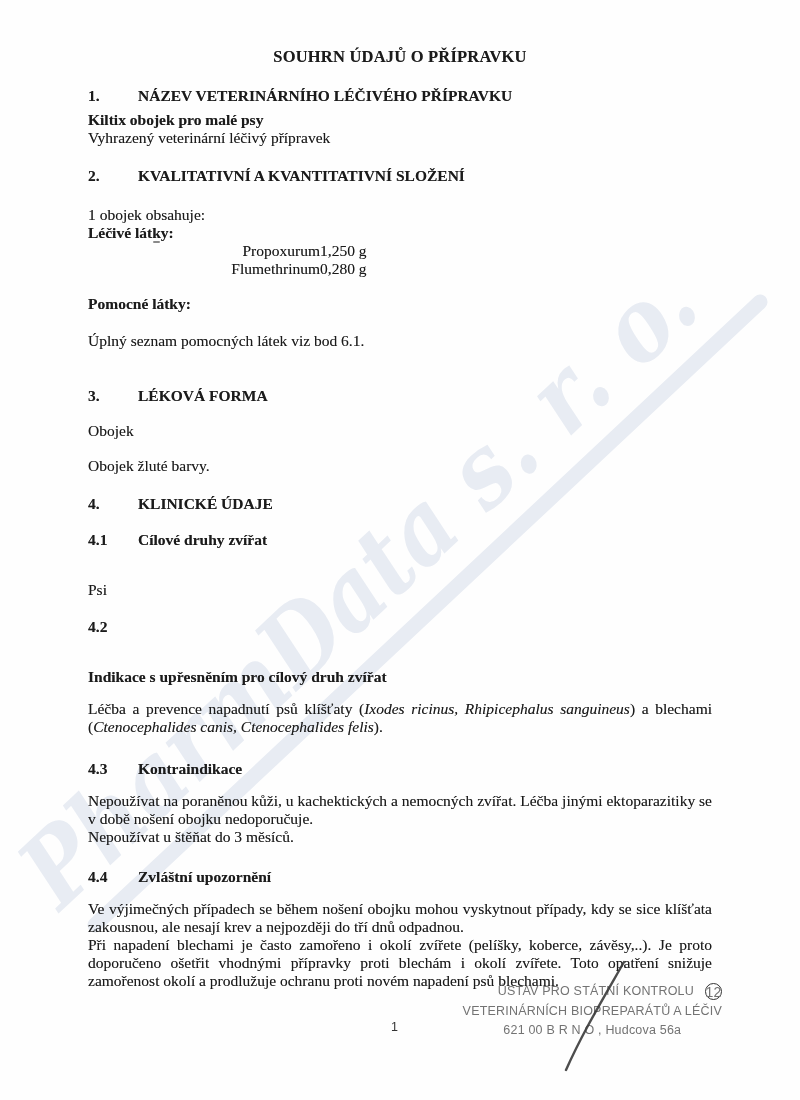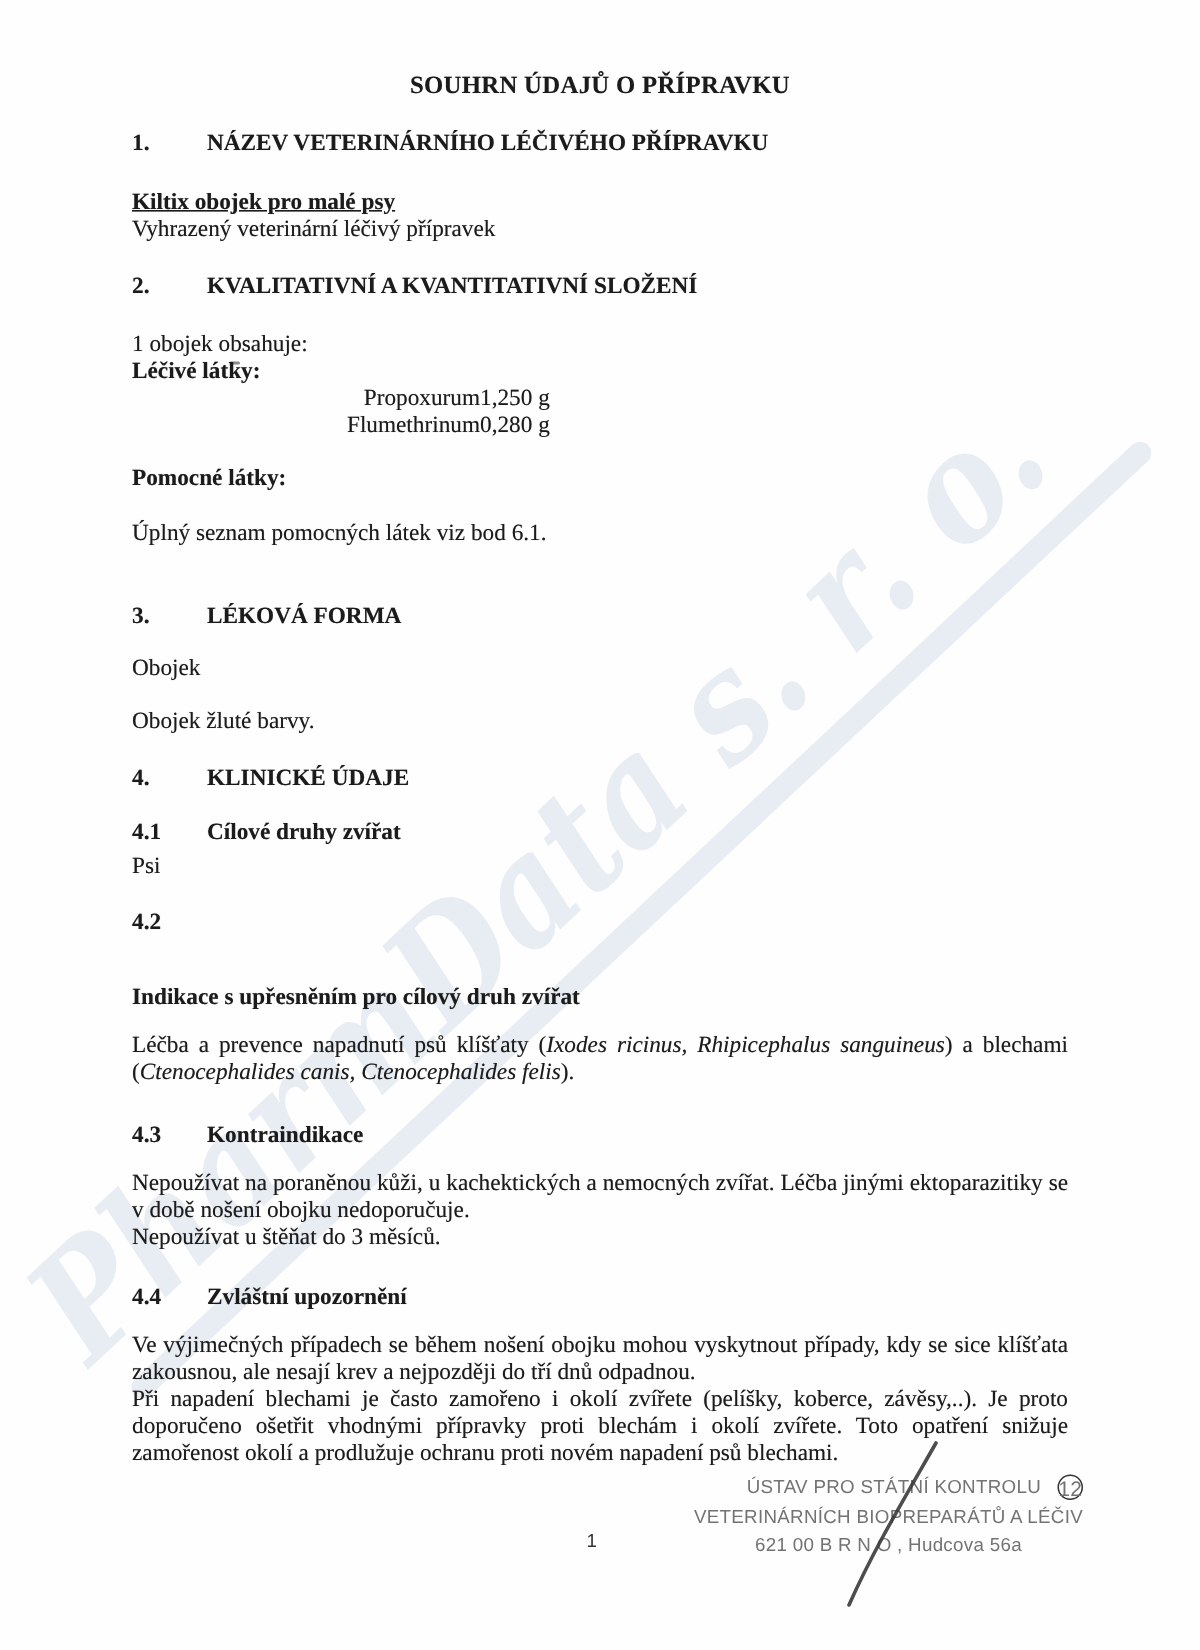--- a/index.html
+++ b/index.html
@@ -44,21 +44,21 @@
 
   <div class="content">
 
     <div class="doc-title">SOUHRN ÚDAJŮ O PŘÍPRAVKU</div>
 
     <div class="heading" style="margin-top:21px;">
       <span class="num">1.</span>
       <span>NÁZEV VETERINÁRNÍHO LÉČIVÉHO PŘÍPRAVKU</span>
     </div>
 
-    <div class="bold" style="margin-top:21px;text-decoration:underline;">Kiltix obojek pro malé psy</div>
+    <div class="bold" style="margin-top:6px;">Kiltix obojek pro malé psy</div>
     <div>Vyhrazený veterinární léčivý přípravek</div>
 
     <div class="heading" style="margin-top:20px;">
       <span class="num">2.</span>
       <span>KVALITATIVNÍ A KVANTITATIVNÍ SLOŽENÍ</span>
     </div>
 
     <div style="margin-top:21px;">1 obojek obsahuje:</div>
 
     <div class="bold" style="">Léčivé látky:</div>
@@ -87,21 +87,21 @@
     <div class="heading" style="margin-top:20px;">
       <span class="num">4.</span>
       <span>KLINICKÉ ÚDAJE</span>
     </div>
 
     <div class="heading" style="margin-top:18px;">
       <span class="num">4.1</span>
       <span>Cílové druhy zvířat</span>
     </div>
 
-    <div style="margin-top:5px;">Psi</div>
+    <div style="margin-top:32px;">Psi</div>
 
     <div class="heading" style="margin-top:19px;flex-direction:column;">
       <span class="num">4.2</span>
       <span>Indikace s upřesněním pro cílový druh zvířat</span>
     </div>
 
     <div class="just" style="margin-top:14px;">
       <span>Léčba a prevence napadnutí psů  klíšťaty (</span><i>Ixodes ricinus, Rhipicephalus sanguineus</i><span>) a blechami (</span><i>Ctenocephalides canis, Ctenocephalides felis</i><span>).</span>
     </div>
 

